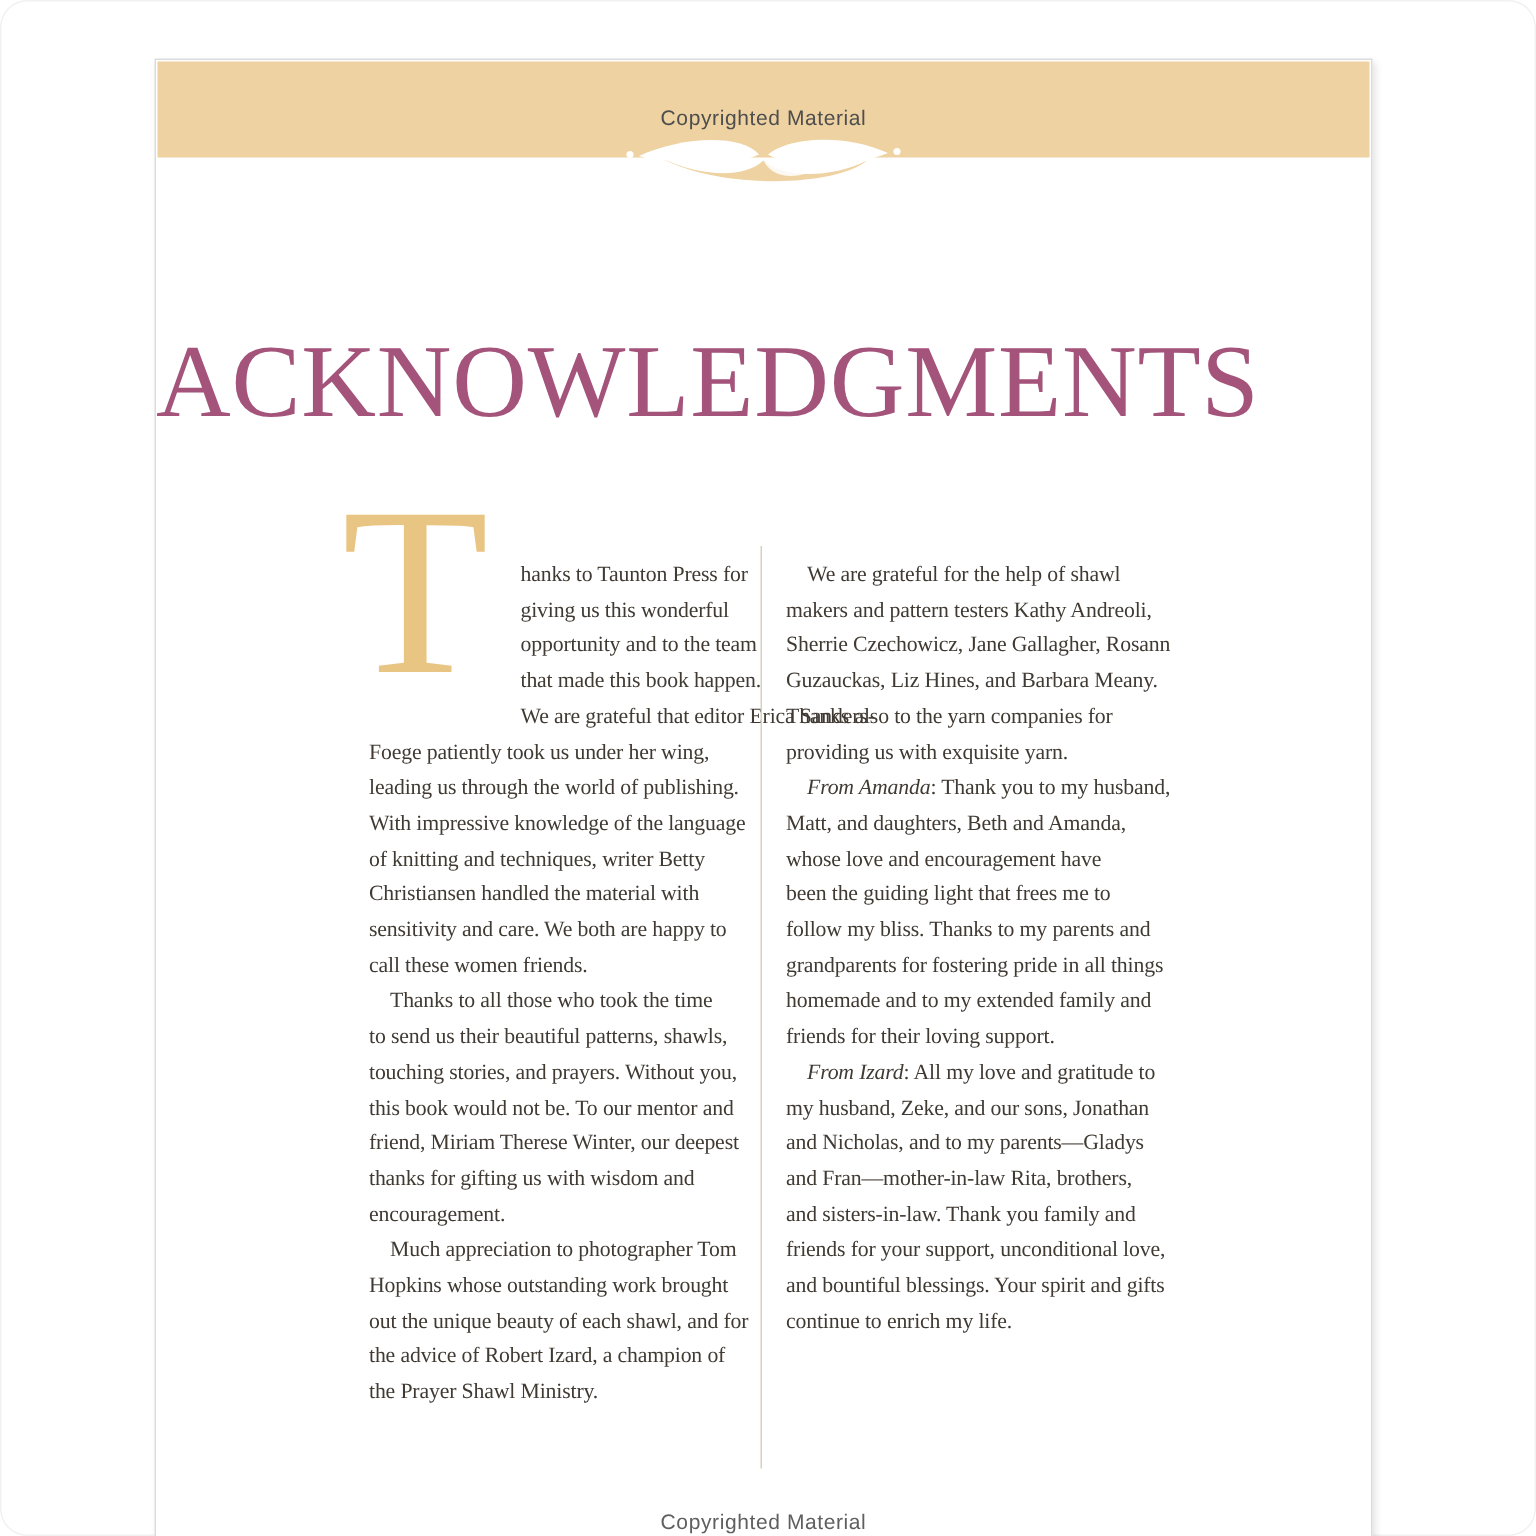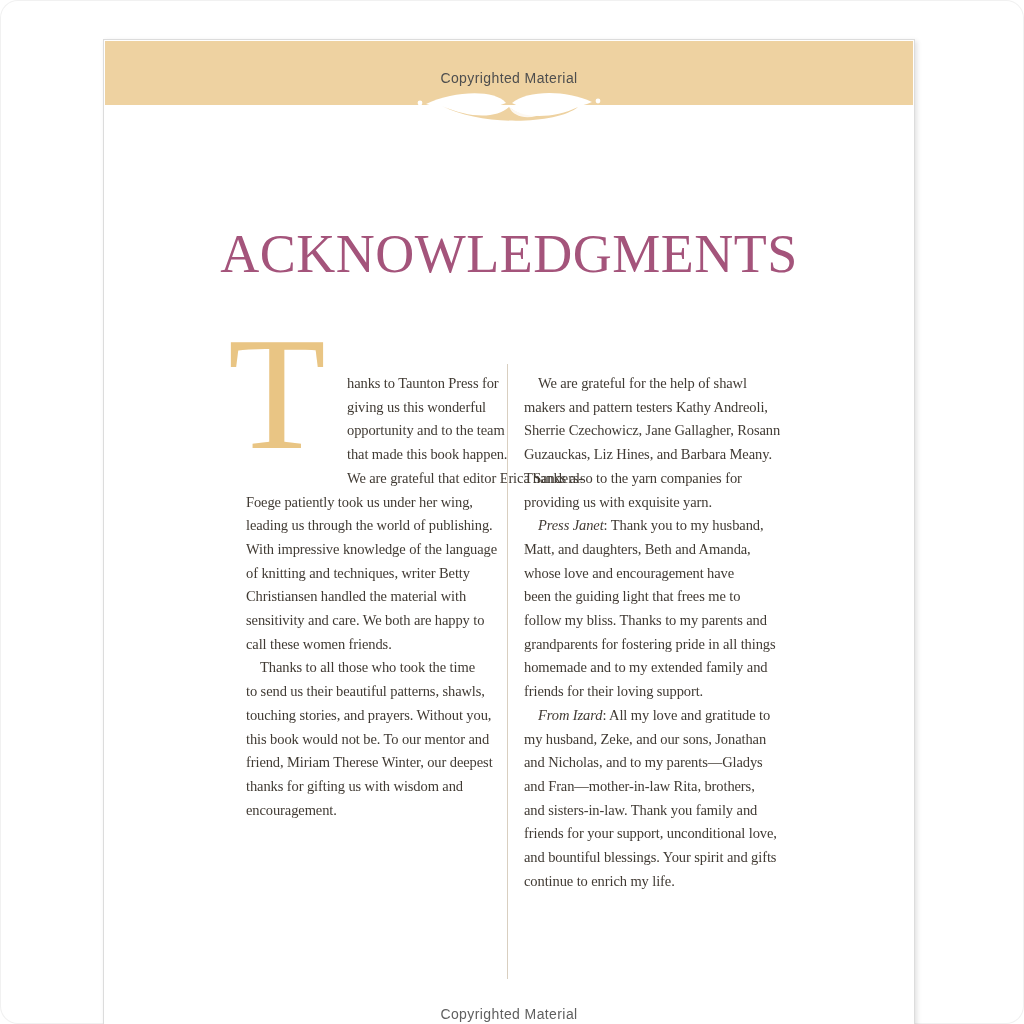--- a/index.html
+++ b/index.html
@@ -6,22 +6,22 @@
   .canvas{position:relative;width:1024px;height:1024px;background:#ffffff;overflow:hidden;
           border-radius:18px;box-shadow:inset 0 0 0 1px #f1f1f1;
           font-family:"Liberation Serif", serif;}
   .page{position:absolute;left:103px;top:6px;width:812px;height:1006px;background:#ffffff;
         border:1px solid #dcdcdc;box-shadow:2px 2px 5px rgba(0,0,0,0.12);box-sizing:border-box;margin-top:33px;}
   .banner{position:absolute;left:1px;right:1px;top:1px;height:64px;background:var(--color-banner);
           display:flex;justify-content:center;align-items:center;padding-top:10px;box-sizing:border-box;}
   .copy-top{font-family:"Liberation Sans", sans-serif;font-size:14px;color:var(--color-copy_top);
             letter-spacing:.4px;}
   .flourish{position:absolute;left:310px;top:47px;width:190px;height:38px;}
-  .page-title{position:absolute;left:0;right:0;top:186px;margin:0;text-align:center;
-              font-size:54px;line-height:56px;font-weight:normal;letter-spacing:.5px;
+  .page-title{position:absolute;left:0;right:0;top:186px;margin:0;
+              font-size:69px;line-height:56px;font-weight:normal;letter-spacing:.5px;
               color:var(--color-title);}
   .col{position:absolute;font-size:14.5px;line-height:23.7px;letter-spacing:-0.1px;
        color:var(--color-body);}
   .col p{margin:0;white-space:pre;}
   .col p.indent{text-indent:14px;}
   .col-left{left:142px;top:332px;width:254px;}
   .col-right{left:420px;top:332px;width:260px;}
   .divider{position:absolute;left:403px;top:324px;width:1px;height:615px;
            background:var(--color-divider);}
   .dropfloat{float:left;width:101px;height:95px;position:relative;}
@@ -66,32 +66,37 @@
 Christiansen handled the material with
 sensitivity and care. We both are happy to
 call these women friends.</span></p>
         <p class="indent">Thanks to all those who took the time
 to send us their beautiful patterns, shawls,
 touching stories, and prayers. Without you,
 this book would not be. To our mentor and
 friend, Miriam Therese Winter, our deepest
 thanks for gifting us with wisdom and
 encouragement.</p>
+        <p class="indent">Much appreciation to photographer Tom
+Hopkins whose outstanding work brought
+out the unique beauty of each shawl, and for
+the advice of Robert Izard, a champion of
+the Prayer Shawl Ministry.</p>
       </div>
 
     <div class="divider"></div>
 
     <div class="col col-right">
         <p class="indent">We are grateful for the help of shawl
 makers and pattern testers Kathy Andreoli,
 Sherrie Czechowicz, Jane Gallagher, Rosann
 Guzauckas, Liz Hines, and Barbara Meany.
 Thanks also to the yarn companies for
 providing us with exquisite yarn.</p>
-        <p class="indent"><span class="lead-italic">Press Janet</span><span>: Thank you to my husband,
+        <p class="indent"><span class="lead-italic">From Amanda</span><span>: Thank you to my husband,
 Matt, and daughters, Beth and Amanda,
 whose love and encouragement have
 been the guiding light that frees me to
 follow my bliss. Thanks to my parents and
 grandparents for fostering pride in all things
 homemade and to my extended family and
 friends for their loving support.</span></p>
         <p class="indent"><span class="lead-italic">From Izard</span><span>: All my love and gratitude to
 my husband, Zeke, and our sons, Jonathan
 and Nicholas, and to my parents—Gladys

